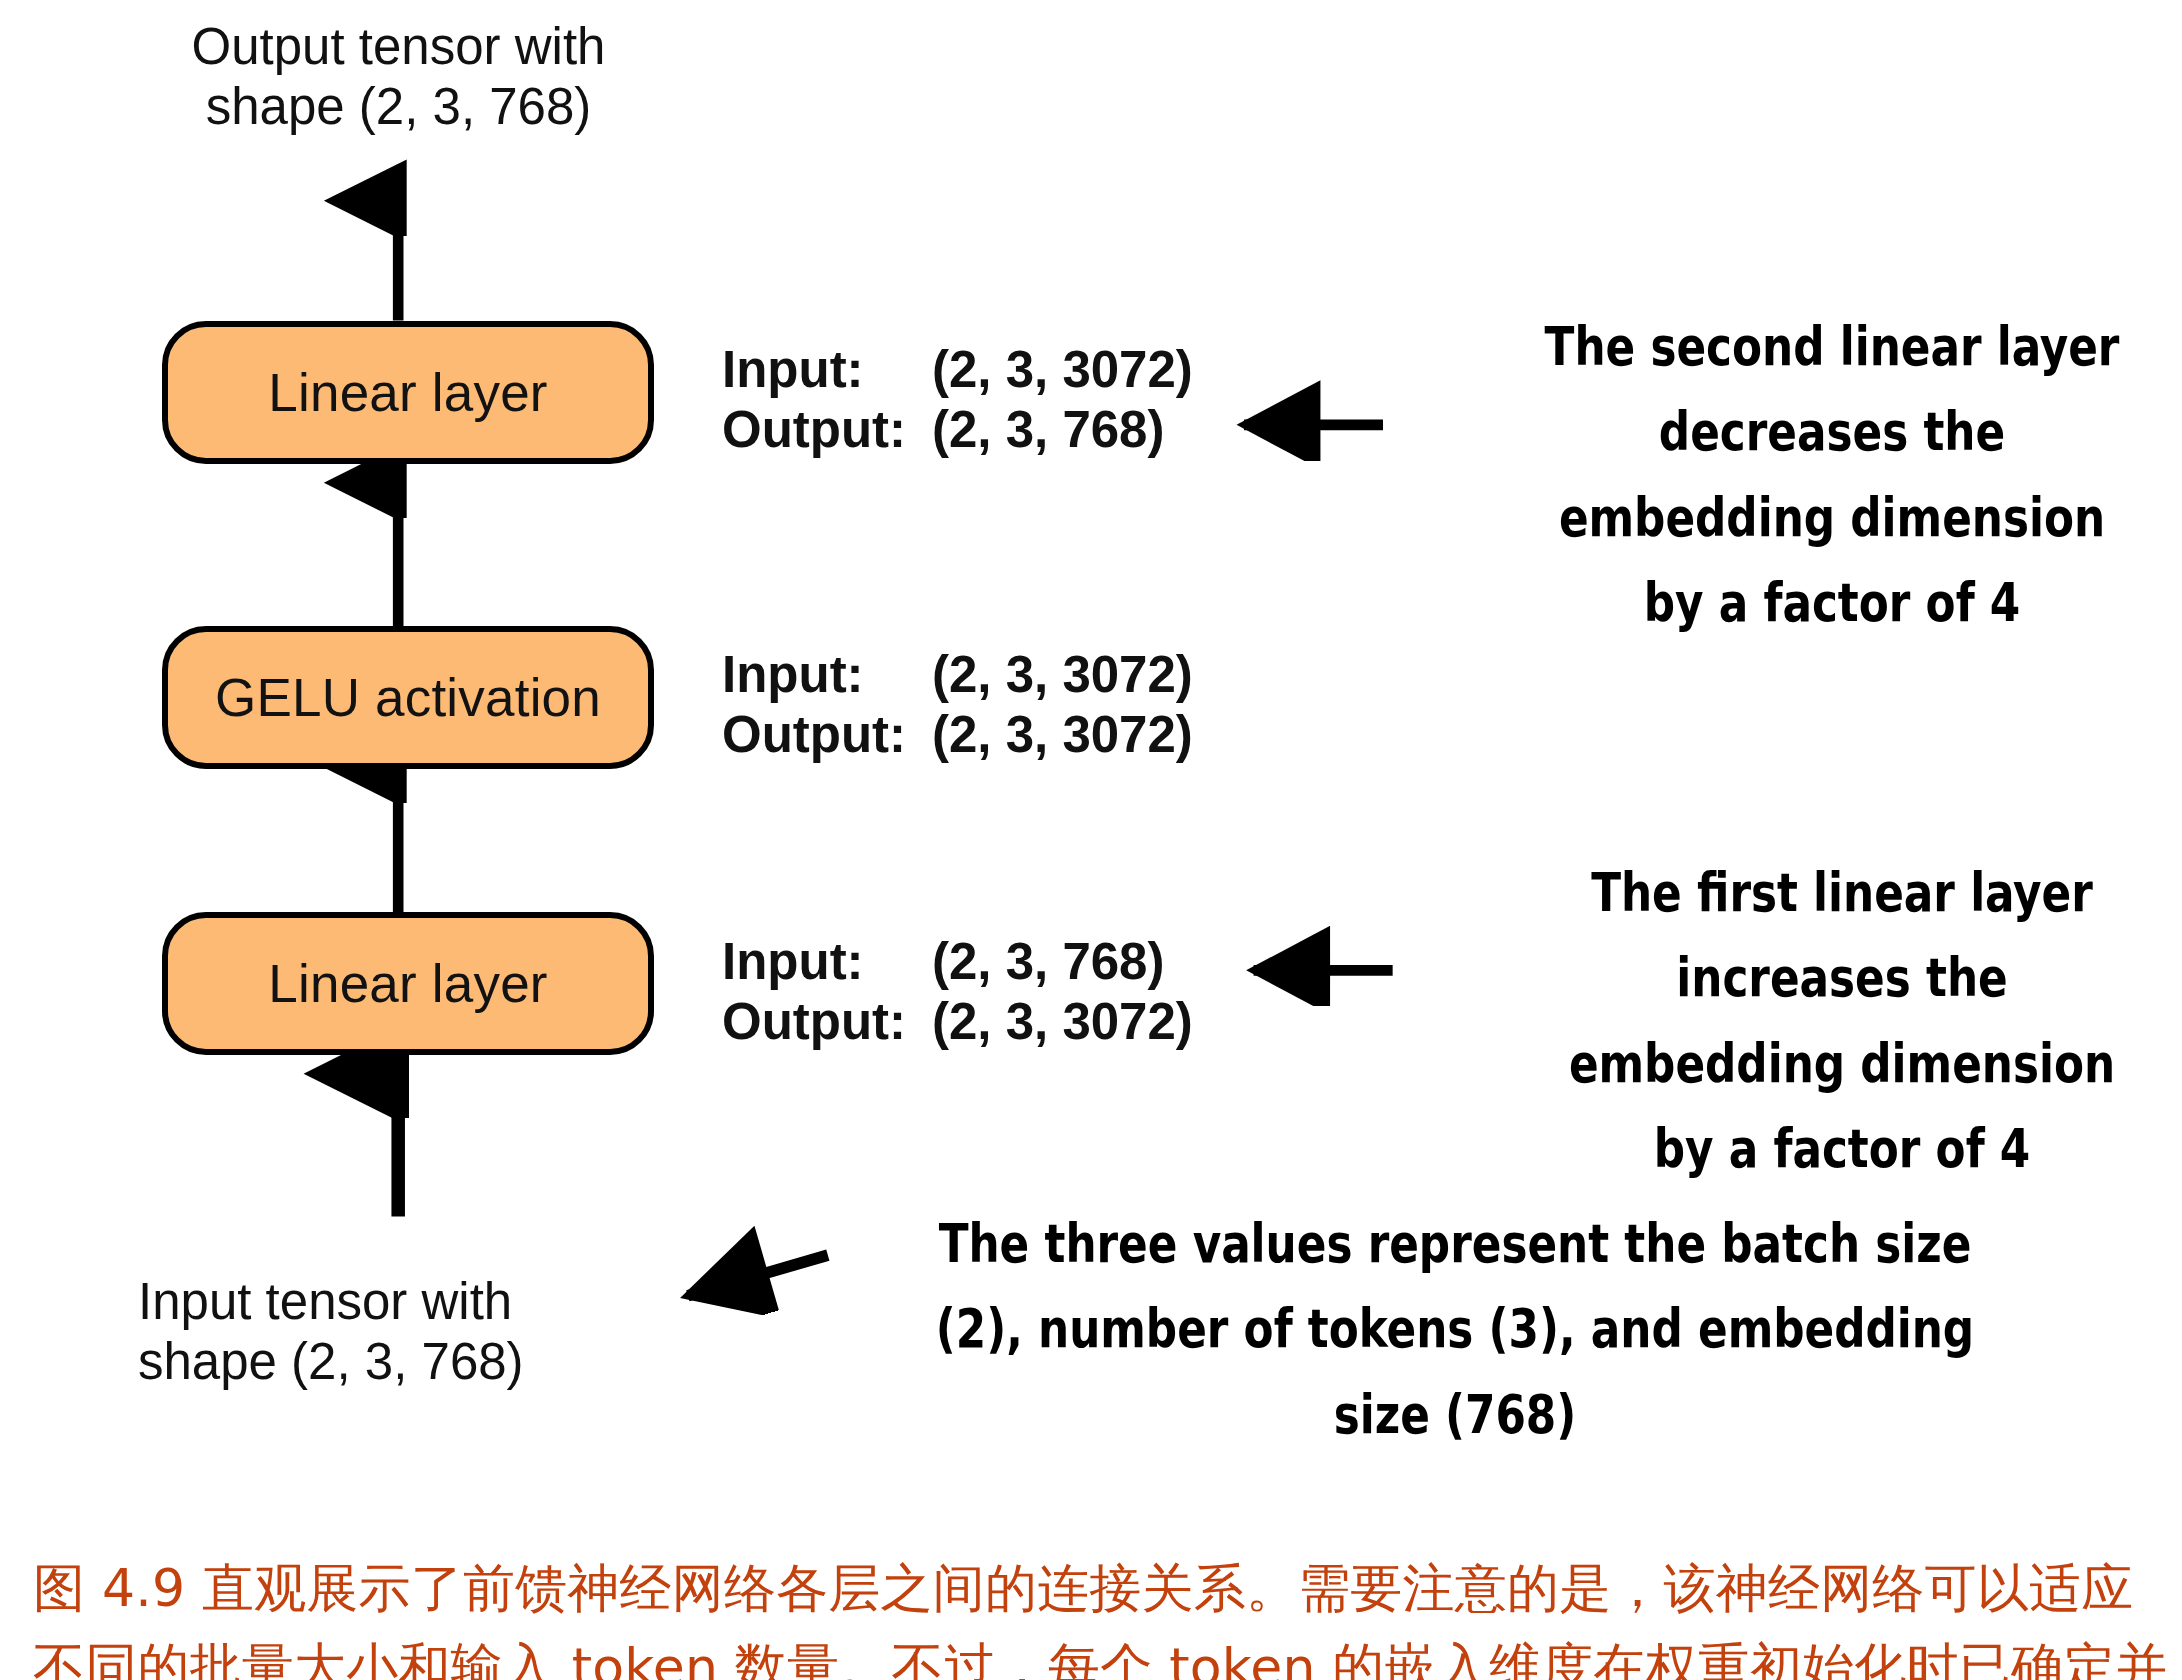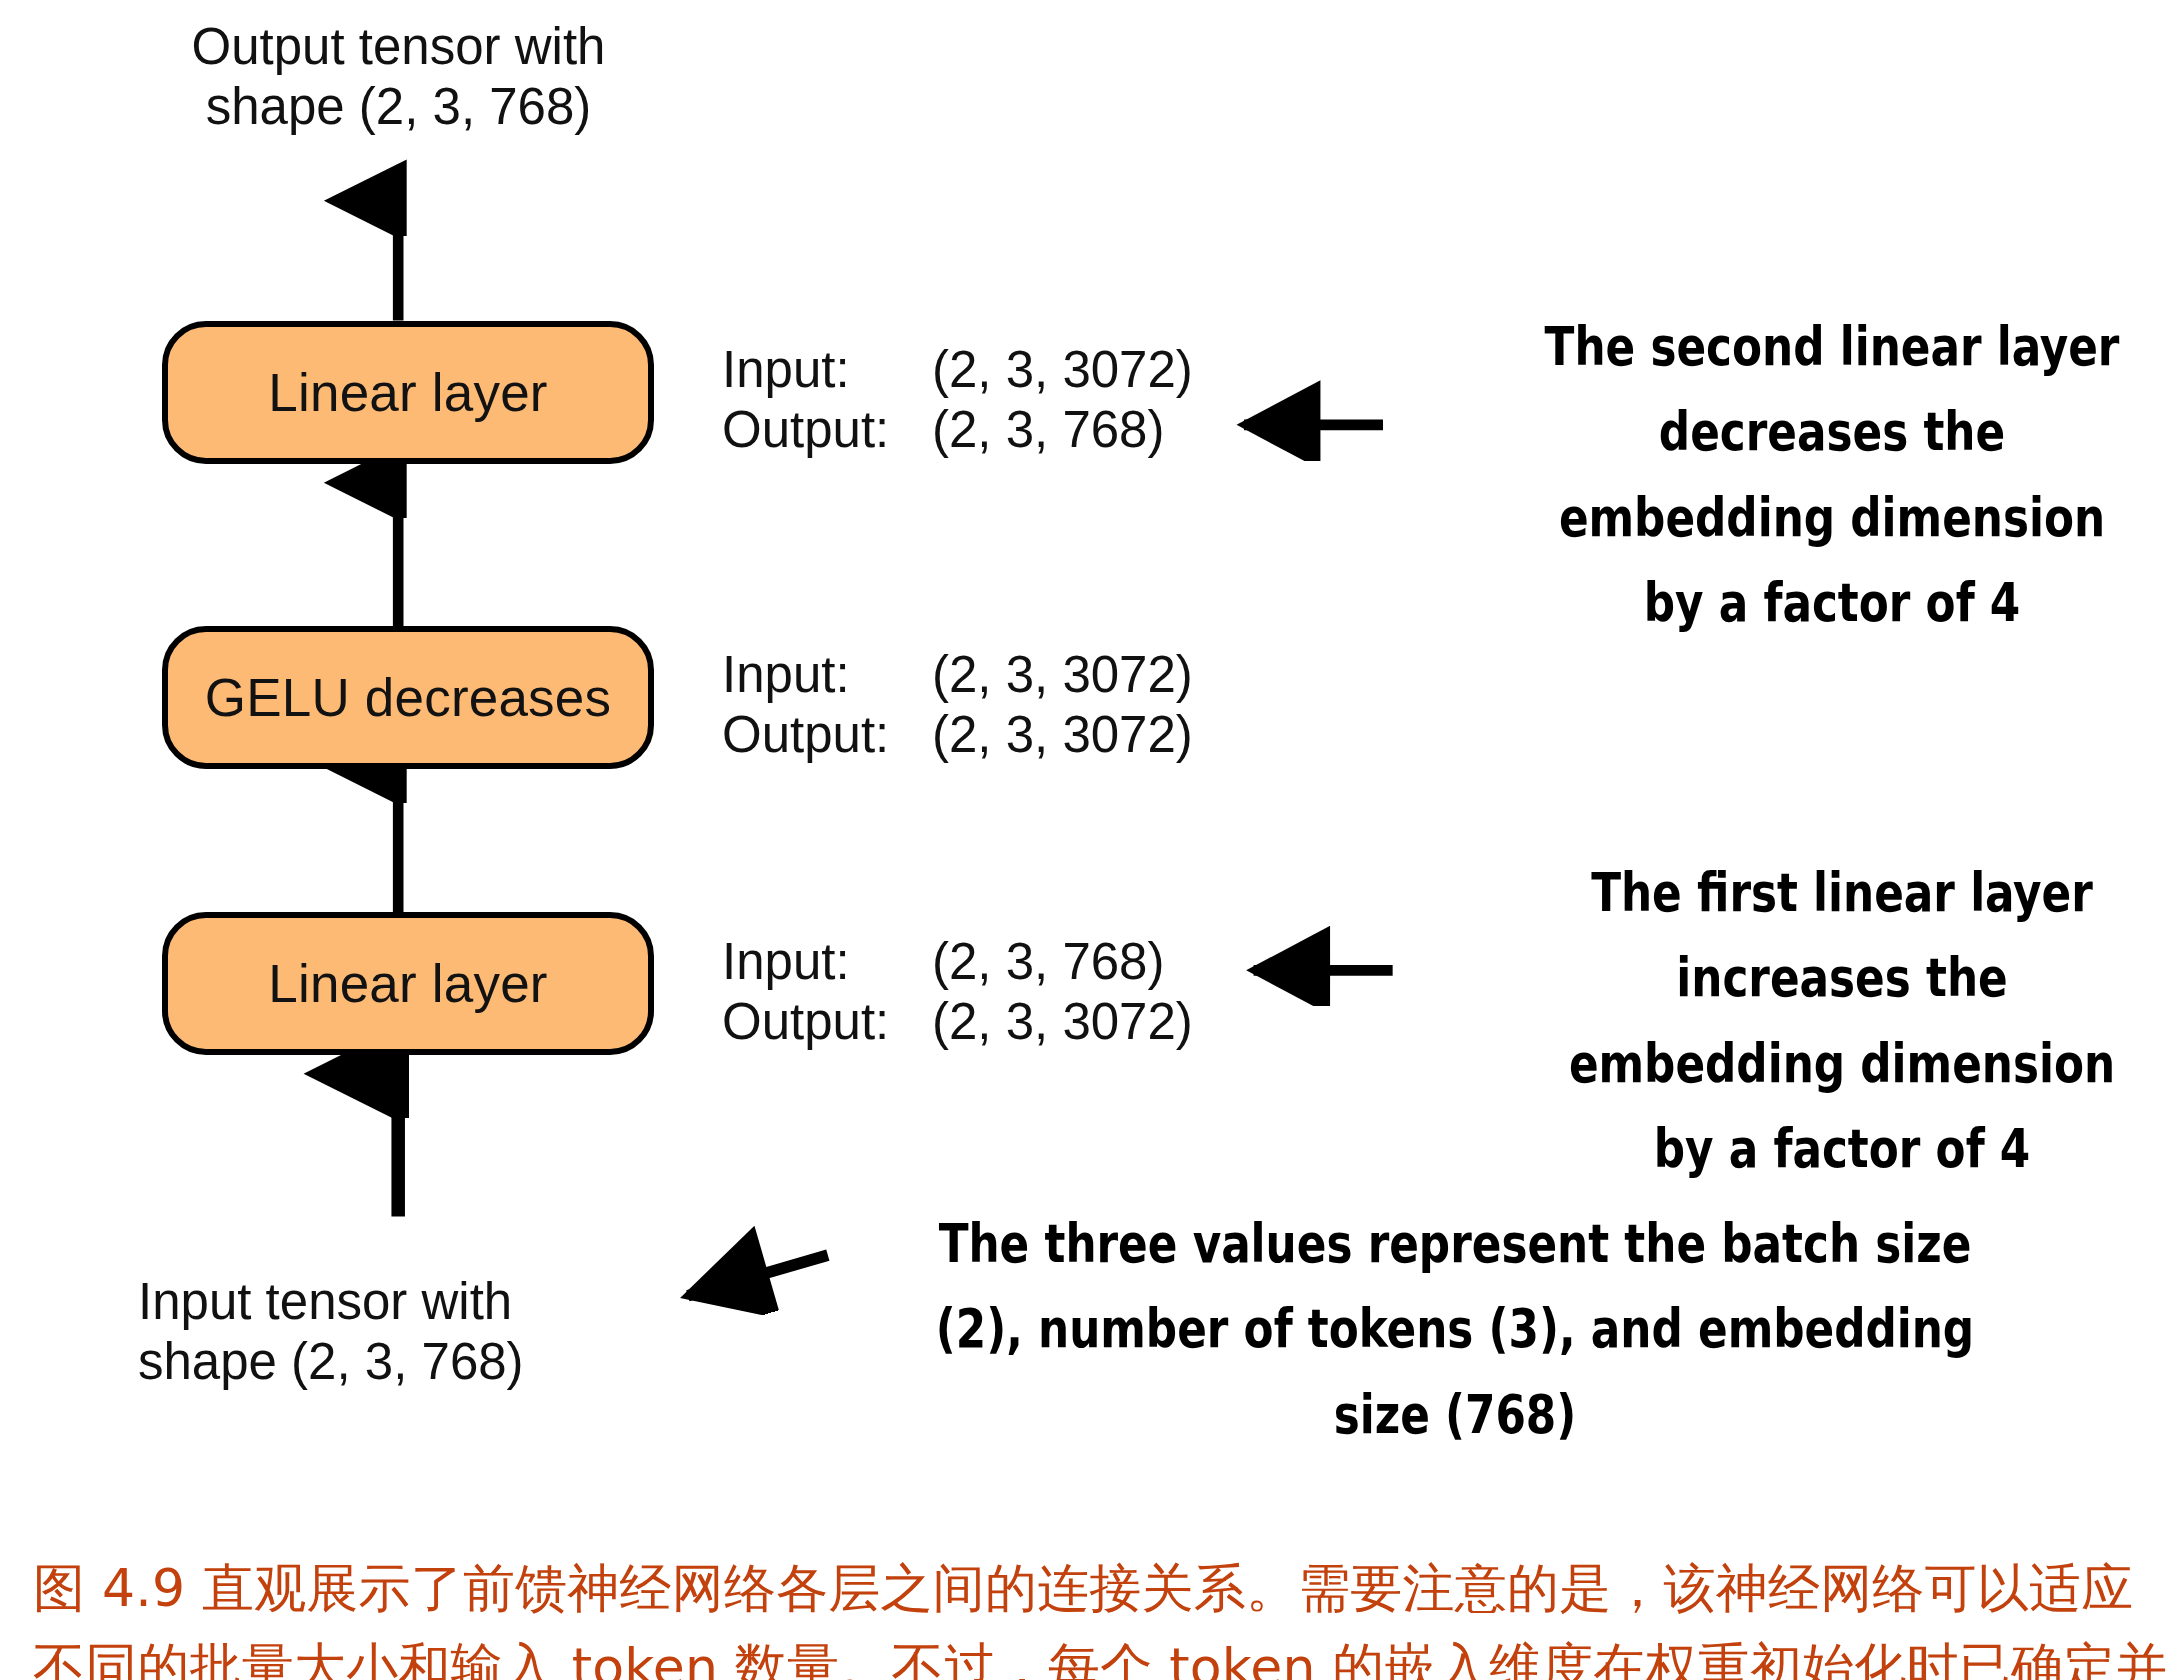--- a/index.html
+++ b/index.html
@@ -55,20 +55,21 @@
   
   .io-table {
     position: absolute;
     font-size: 51px;
     color: #111111;
     line-height: 1.18;
   }
   .io-table .io-row {
     display: flex;
     white-space: nowrap;
+    font-weight: bold;
   }
   .io-table .io-key {
     width: 210px;
     flex: 0 0 210px;
   }
   .io-table .io-val {
     flex: 0 0 auto;
   }
 
   
@@ -153,21 +154,21 @@
       <span class="io-key">Output:</span>
       <span class="io-val">(2, 3, 768)</span>
     </div>
   </div>
 
   <div class="annotation" style="left:1487px; top:304px; width:666px;">The second linear layer
 decreases the embedding
 dimension by a factor of 4</div>
 
   <div class="layer-box" style="left:150px; top:626px; width:492px; height:143px;">
-    <span class="box-label">GELU decreases</span>
+    <span class="box-label">GELU activation</span>
   </div>
 
   <div class="io-table" style="left:710px; top:645px;">
     <div class="io-row">
       <span class="io-key">Input:</span>
       <span class="io-val">(2, 3, 3072)</span>
     </div>
     <div class="io-row">
       <span class="io-key">Output:</span>
       <span class="io-val">(2, 3, 3072)</span>

